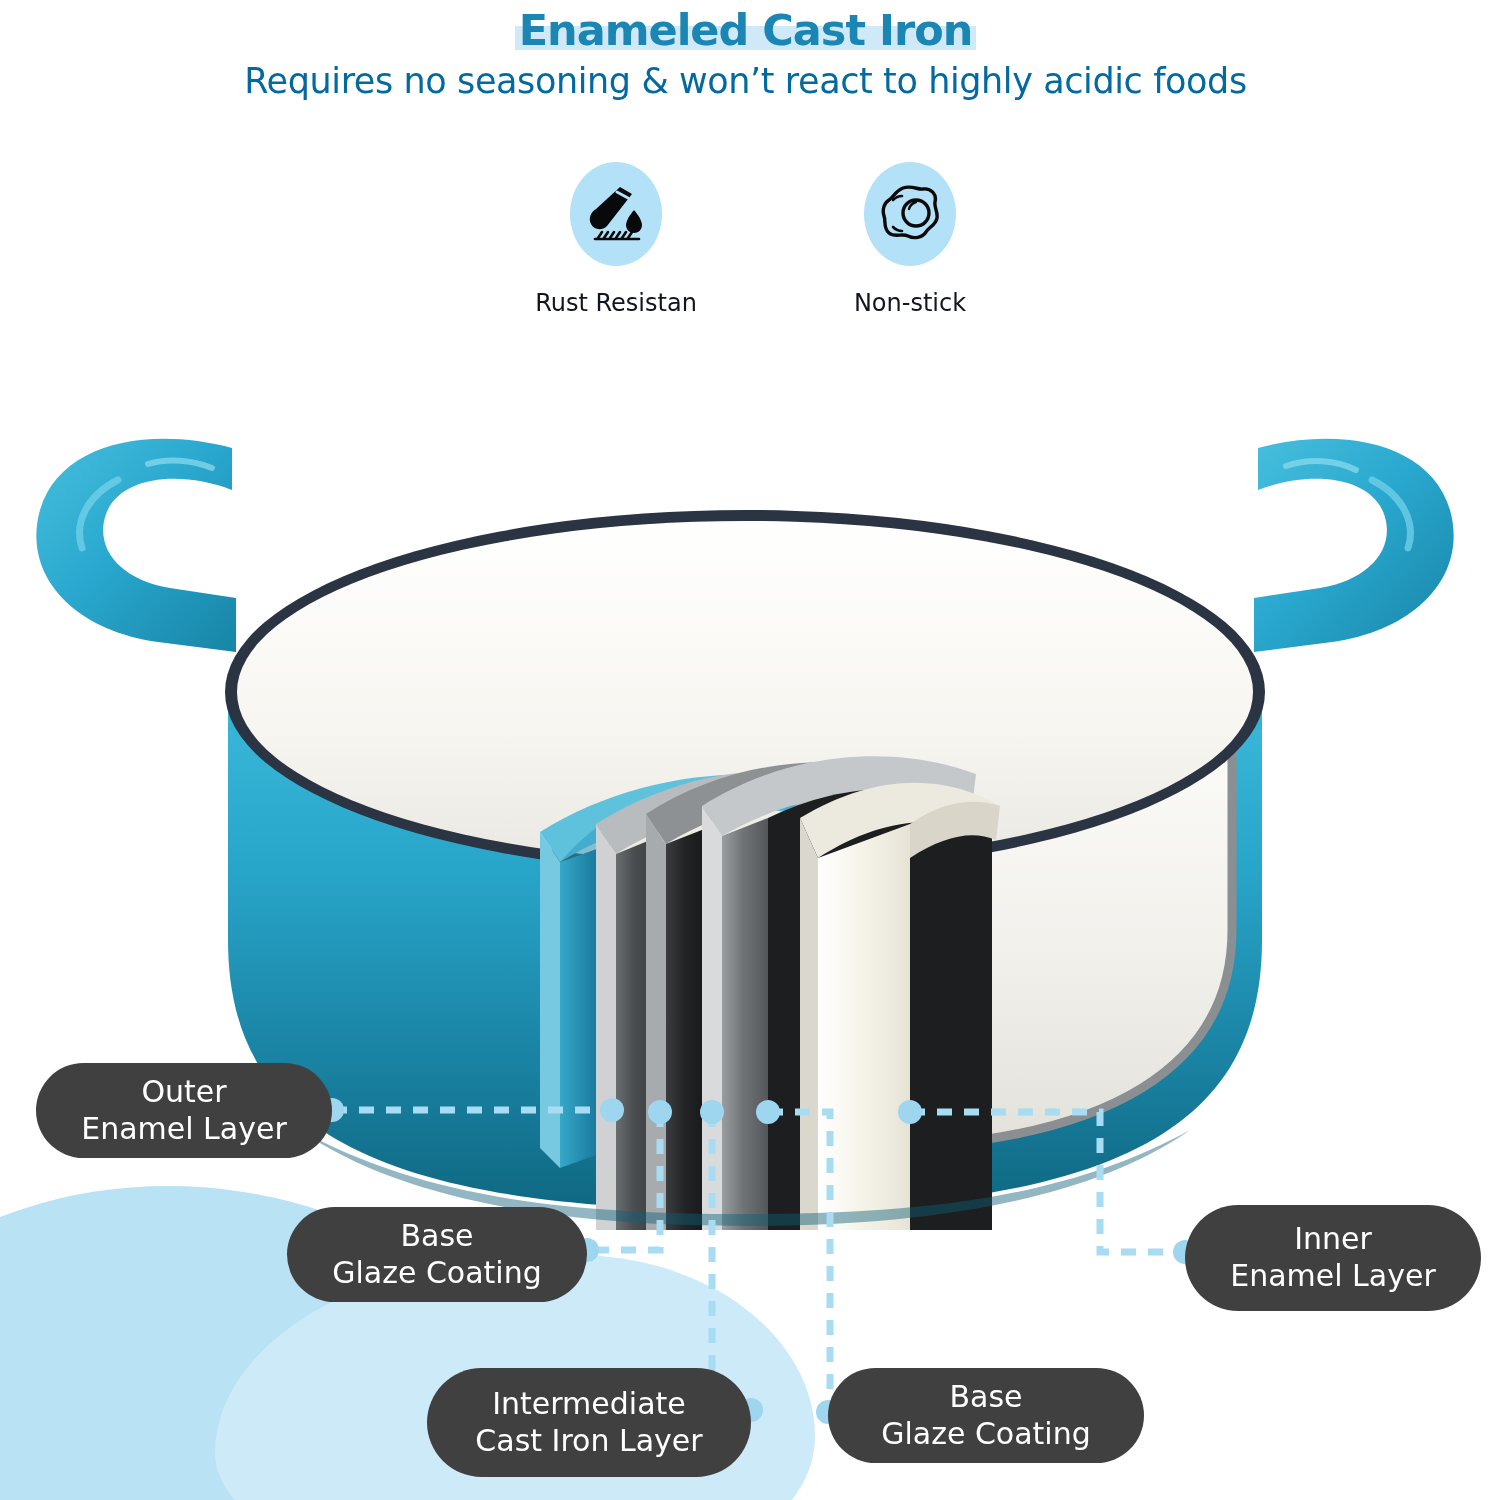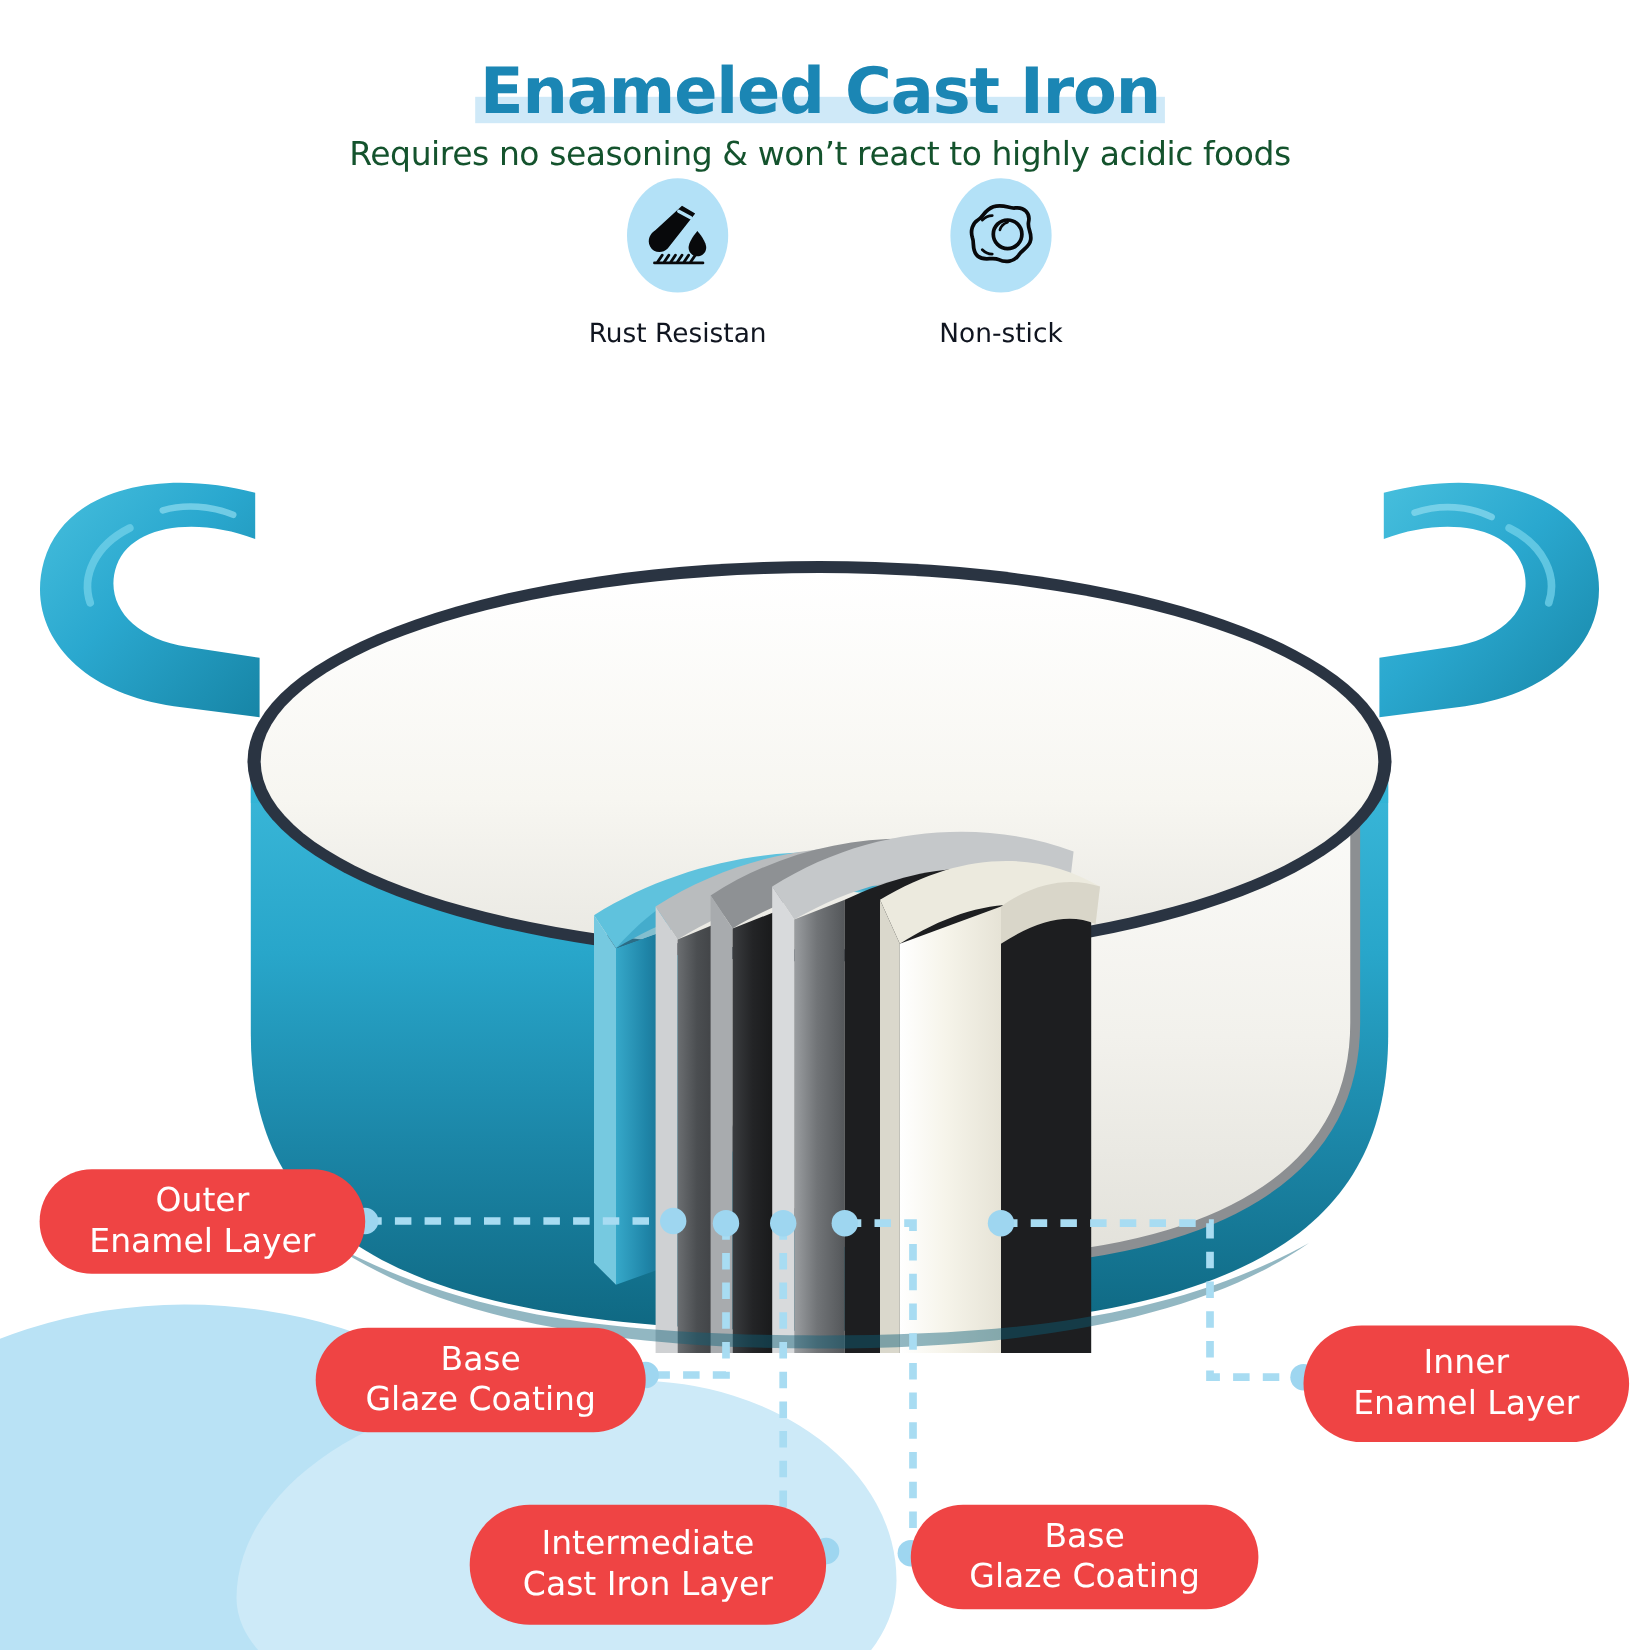--- a/index.html
+++ b/index.html
@@ -60,35 +60,34 @@
     right: 6px;
     bottom: 5px;
     height: 24px;
     background: #cfe9f8;
     z-index: 1;
   }
   .title {
     position: relative;
     z-index: 2;
     font-family: "DejaVu Sans", sans-serif;
-    font-size: 58px;
+    font-size: 43px;
     font-weight: bold;
     letter-spacing: -1px;
     color: #1b86b4;
     line-height: 1.15;
     padding: 0 10px;
     white-space: nowrap;
-    margin-top: 44px;
   }
   .subtitle {
     margin-top: 6px;
     font-family: "DejaVu Sans", sans-serif;
-    font-size: 30px;
+    font-size: 35px;
     font-weight: 400;
-    color: #14532d;
+    color: #0369a1;
     letter-spacing: -0.4px;
     white-space: nowrap;
   }
 
   
   .features {
     position: absolute;
     left: 0;
     top: 170px;
     width: 1491px;
@@ -129,21 +128,21 @@
     left: 0;
     top: 330px;
     width: 1491px;
     height: 900px;
     z-index: 10;
   }
 
   
   .pill {
     position: absolute;
-    background: #ef4444;
+    background: #404040;
     color: #ffffff;
     border-radius: 60px;
     font-family: "DejaVu Sans", sans-serif;
     font-size: 30px;
     line-height: 1.22;
     text-align: center;
     display: flex;
     align-items: center;
     justify-content: center;
     padding: 14px 28px;

